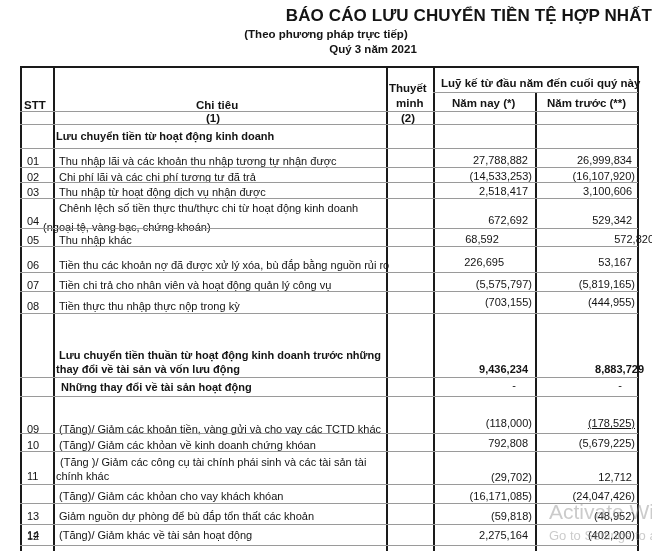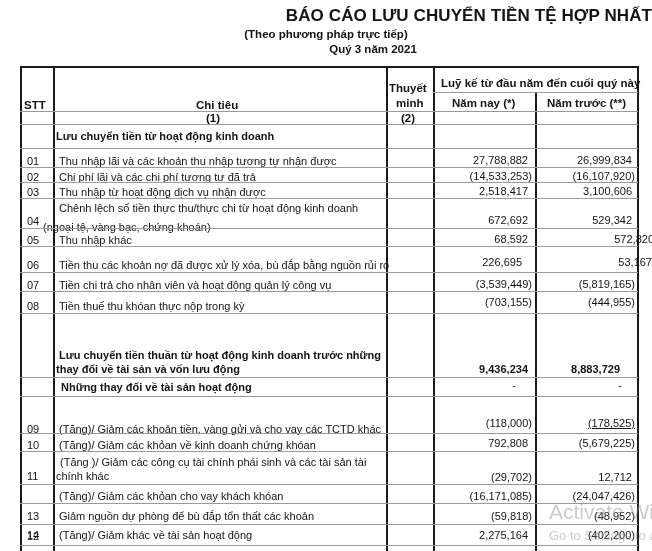--- a/index.html
+++ b/index.html
@@ -81,35 +81,35 @@
       <div class="cell num" style="left:538px; width:94px; top:185px;">3,100,606</div>
       <div class="hline" style="left:20px; top:198px; width:618px;"></div>
       <div class="cell " style="left:27px; top:215px;">04</div>
       <div class="cell " style="left:59px; top:202px;">Chênh lệch số tiền thực thu/thực chi từ hoạt động kinh doanh</div>
       <div class="cell " style="left:43px; top:215px;margin-top:6px;">(ngoại tệ, vàng bạc, chứng khoán)</div>
       <div class="cell num" style="left:436px; width:92px; top:214px;">672,692</div>
       <div class="cell num" style="left:538px; width:94px; top:214px;">529,342</div>
       <div class="hline" style="left:20px; top:228px; width:618px;"></div>
       <div class="cell " style="left:27px; top:234px;">05</div>
       <div class="cell " style="left:59px; top:234px;">Thu nhập khác</div>
-      <div class="cell num" style="left:436px; width:92px; top:233px;">68,592</div>
+      <div class="cell num" style="left:436px; width:92px; top:233px;text-align:center;">68,592</div>
       <div class="cell num" style="left:538px; width:94px; top:233px;padding-left:22px;">572,820</div>
       <div class="hline" style="left:20px; top:246px; width:618px;"></div>
       <div class="cell " style="left:27px; top:259px;">06</div>
       <div class="cell " style="left:59px; top:259px;">Tiền thu các khoản nợ đã được xử lý xóa, bù đắp bằng nguồn rủi ro</div>
-      <div class="cell num" style="left:430px; width:92px; top:256px;">226,695</div>
-      <div class="cell num" style="left:558px; width:94px; top:256px;">53,167</div>
+      <div class="cell num" style="left:412px; width:92px; top:256px;">226,695</div>
+      <div class="cell num" style="left:538px; width:94px; top:256px;">53,167</div>
       <div class="hline" style="left:20px; top:272px; width:618px;"></div>
       <div class="cell " style="left:27px; top:279px;">07</div>
       <div class="cell " style="left:59px; top:279px;">Tiền chi trả cho nhân viên và hoạt động quản lý công vụ</div>
-      <div class="cell num" style="left:436px; width:96px; top:278px;">(3,539,449)</div>
+      <div class="cell num" style="left:436px; width:96px; top:278px;">(5,575,797)</div>
       <div class="cell num" style="left:538px; width:97px; top:278px;">(5,819,165)</div>
       <div class="hline" style="left:20px; top:291px; width:618px;"></div>
       <div class="cell " style="left:27px; top:300px;">08</div>
-      <div class="cell " style="left:59px; top:300px;">Tiền thuế thu khóan thực nộp trong kỳ</div>
+      <div class="cell " style="left:59px; top:300px;">Tiền thực thu nhập thực nộp trong kỳ</div>
       <div class="cell num" style="left:436px; width:96px; top:296px;">(703,155)</div>
       <div class="cell num" style="left:538px; width:97px; top:296px;">(444,955)</div>
       <div class="hline" style="left:20px; top:313px; width:618px;"></div>
       <div class="cell " style="left:27px; top:423px;">09</div>
       <div class="cell " style="left:59px; top:423px;">(Tăng)/ Giảm các khoản tiền, vàng gửi và cho vay các TCTD khác</div>
       <div class="cell num" style="left:436px; width:96px; top:417px;">(118,000)</div>
       <div class="cell num" style="left:538px; width:97px; top:417px;text-decoration:underline;">(178,525)</div>
       <div class="hline" style="left:20px; top:433px; width:618px;"></div>
       <div class="cell " style="left:27px; top:439px;">10</div>
       <div class="cell " style="left:59px; top:439px;">(Tăng)/ Giảm các khỏan về kinh doanh chứng khóan</div>
@@ -135,21 +135,21 @@
       <div class="cell " style="left:27px; top:529px;">14</div>
       <div class="cell " style="left:59px; top:529px;">(Tăng)/ Giảm khác về tài sản hoạt động</div>
       <div class="cell num" style="left:436px; width:92px; top:529px;">2,275,164</div>
       <div class="cell num" style="left:538px; width:97px; top:529px;">(402,200)</div>
       <div class="hline" style="left:20px; top:545px; width:618px;"></div>
     </div>
 
   <div class="cell bold" style="left:59px; top:349px;">Lưu chuyển tiền thuần từ hoạt động kinh doanh trước những</div>
   <div class="cell bold" style="left:56px; top:363px;">thay đổi về tài sản và vốn lưu động</div>
   <div class="cell bold num" style="left:436px; width:92px; top:363px;">9,436,234</div>
-  <div class="cell bold num" style="left:538px; width:82px; top:363px;">8,883,729</div>
+  <div class="cell bold num" style="left:538px; width:106px; top:363px;">8,883,729</div>
   <div class="hline" style="left:20px; top:377px; width:618px;"></div>
 
   <div class="cell bold" style="left:61px; top:381px;">Những thay đổi về tài sản hoạt động</div>
   <div class="cell num" style="left:436px; width:80px; top:379px;">-</div>
   <div class="cell num" style="left:538px; width:84px; top:379px;">-</div>
   <div class="hline" style="left:20px; top:396px; width:618px;"></div>
 </div>
 
 <div class="watermark" style="left:549px; top:500px; font-size:21px;">Activate Windows</div>
 <div class="watermark" style="left:549px; top:528px; font-size:13px;">Go to Settings to activate Windows.</div>

